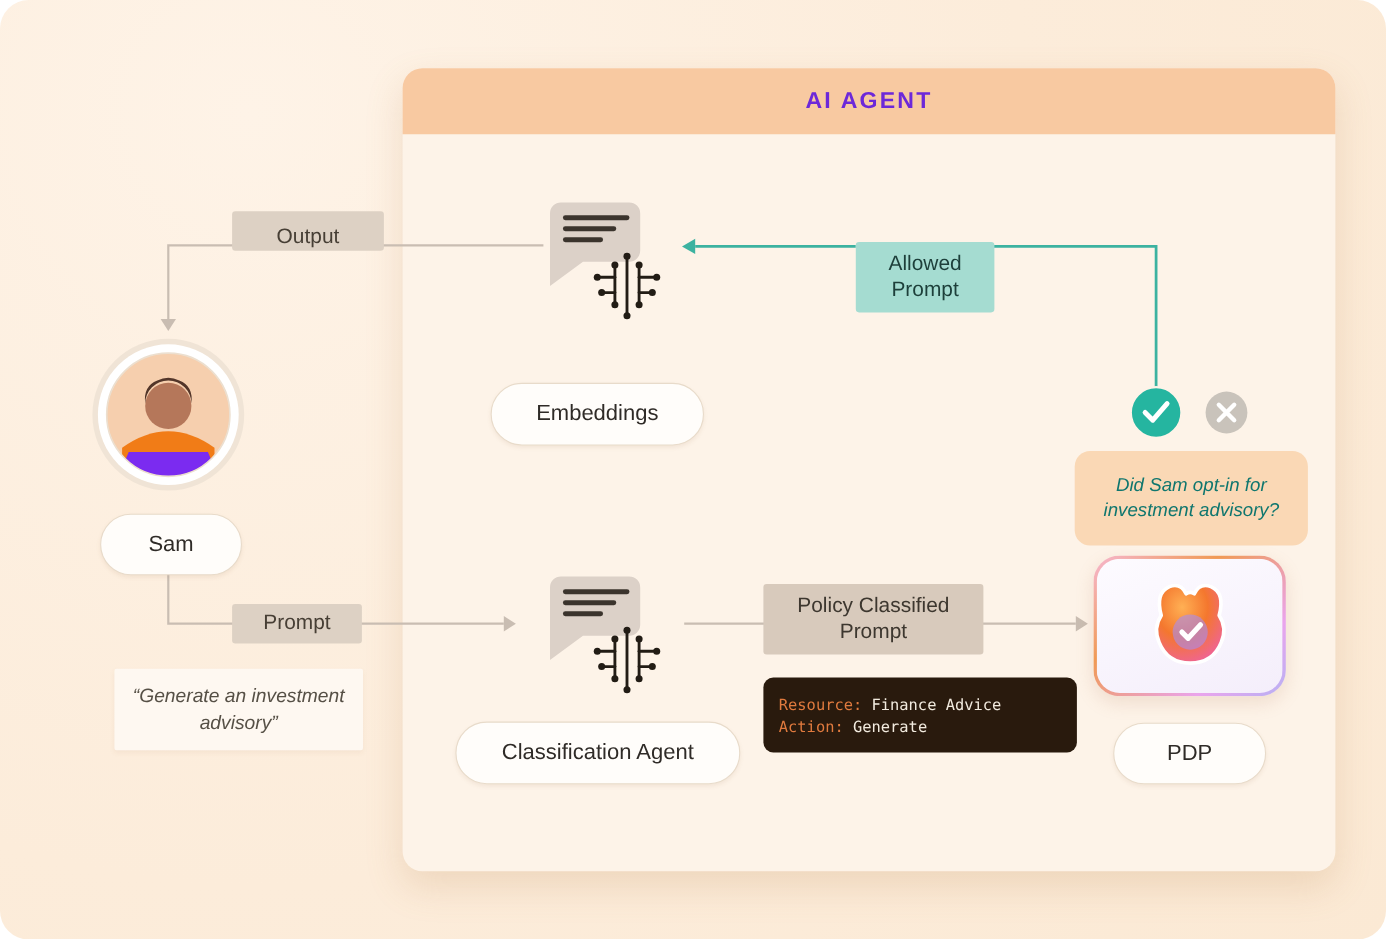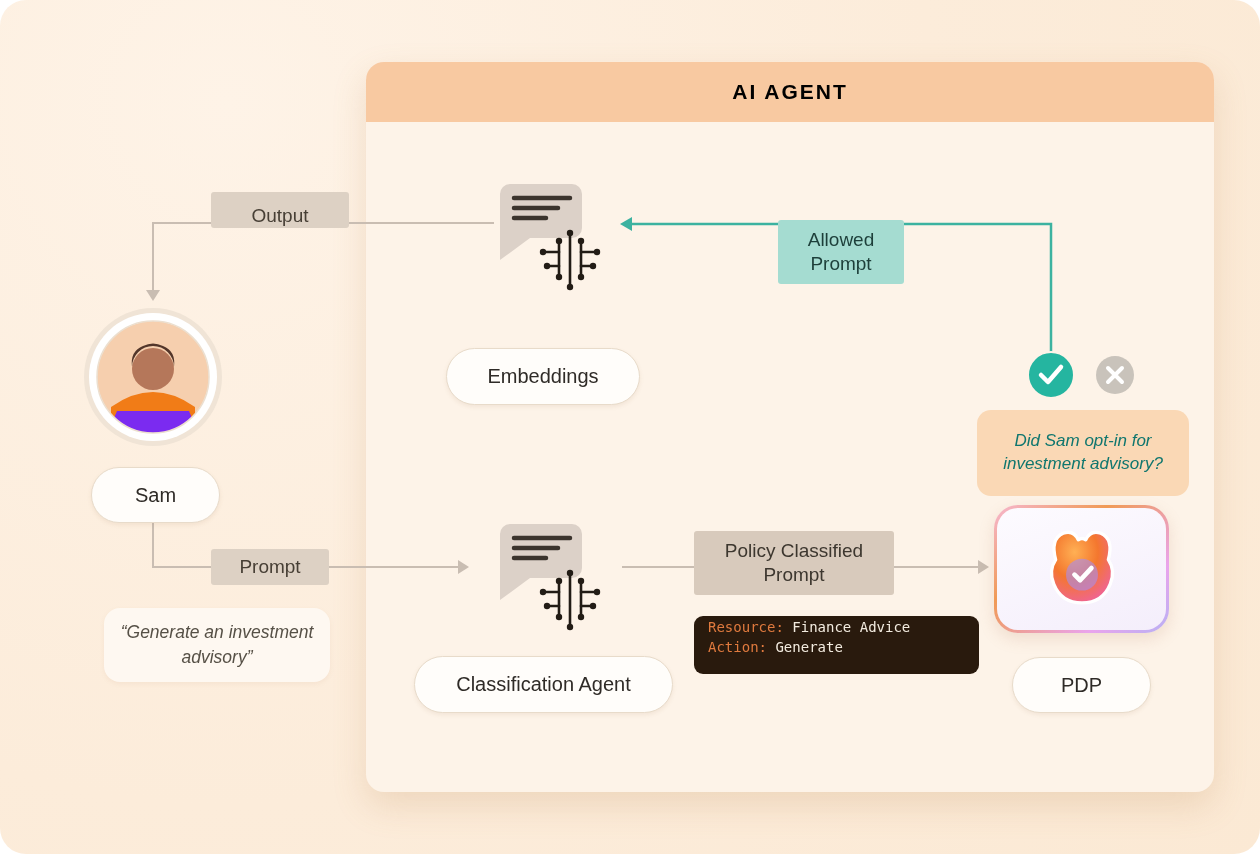--- a/index.html
+++ b/index.html
@@ -9,21 +9,21 @@
   }
   
   .panel{
     position:absolute;left:366px;top:62px;width:848px;height:730px;border-radius:18px;
     background:#fdf3e8;box-shadow:0 14px 34px rgba(184,128,74,.20);
   }
   .panel-header{
     height:60px;border-radius:18px 18px 0 0;background:#f8c9a1;
     display:flex;align-items:center;justify-content:center;
   }
-  .panel-title{font-size:21px;font-weight:700;letter-spacing:2px;color:#000000;}
+  .panel-title{font-size:21px;font-weight:700;letter-spacing:2px;color:#6d28d9;}
   
   .connectors{position:absolute;left:0;top:0;width:1260px;height:854px;pointer-events:none;}
   
   .pill{
     position:absolute;display:flex;align-items:center;justify-content:center;
     background:#fffdfa;border:1.5px solid #e8dbca;border-radius:999px;
     font-size:20px;color:#2f2b27;box-shadow:0 2px 4px rgba(150,110,70,.10);
   }
   .tanbox{
     position:absolute;display:flex;align-items:center;justify-content:center;text-align:center;
@@ -36,28 +36,28 @@
   .policybox{
     position:absolute;display:flex;align-items:center;justify-content:center;text-align:center;
     background:#d8cabc;border-radius:3px;font-size:19px;color:#3d372f;line-height:1.25;padding:4px 10px;box-sizing:border-box;
   }
   .questionbox{
     position:absolute;left:977px;top:410px;width:212px;height:86px;border-radius:14px;
     background:#fad8b5;display:flex;align-items:center;justify-content:center;text-align:center;
     font-style:italic;font-size:17px;color:#0f766e;line-height:1.35;padding:8px 18px;box-sizing:border-box;
   }
   .quotebox{
-    position:absolute;left:104px;top:608px;width:226px;height:74px;border-radius:16px;
+    position:absolute;left:104px;top:608px;width:226px;height:74px;border-radius:2px;
     background:#fef8f1;display:flex;align-items:center;justify-content:center;text-align:center;
     font-style:italic;font-size:17.5px;color:#565046;line-height:1.45;padding:8px 16px;box-sizing:border-box;
     box-shadow:0 2px 5px rgba(160,120,80,.08);
   }
   .codeblock{
-    position:absolute;left:694px;top:616px;width:285px;height:58px;border-radius:9px;
-    background:#291a0d;color:#f2ebdf;box-sizing:border-box;padding:1px 14px;
+    position:absolute;left:694px;top:616px;width:285px;height:68px;border-radius:9px;
+    background:#291a0d;color:#f2ebdf;box-sizing:border-box;padding:15px 14px;
     font-family:"DejaVu Sans Mono","Liberation Mono",monospace;font-size:14px;line-height:1.45;
   }
   .codeline{white-space:pre;}
   .codekey{color:#e07a3e;}
   .icon-abs{position:absolute;}
   .pdp-card{
     position:absolute;left:994px;top:505px;width:175px;height:128px;border-radius:24px;
     border:3px solid transparent;box-sizing:border-box;
     background:linear-gradient(160deg,#fdfbff 0%,#f4eefb 100%) padding-box,
                linear-gradient(140deg,#f6b7d2 0%,#f09a55 35%,#eaa4ec 75%,#b7b1f4 100%) border-box;

